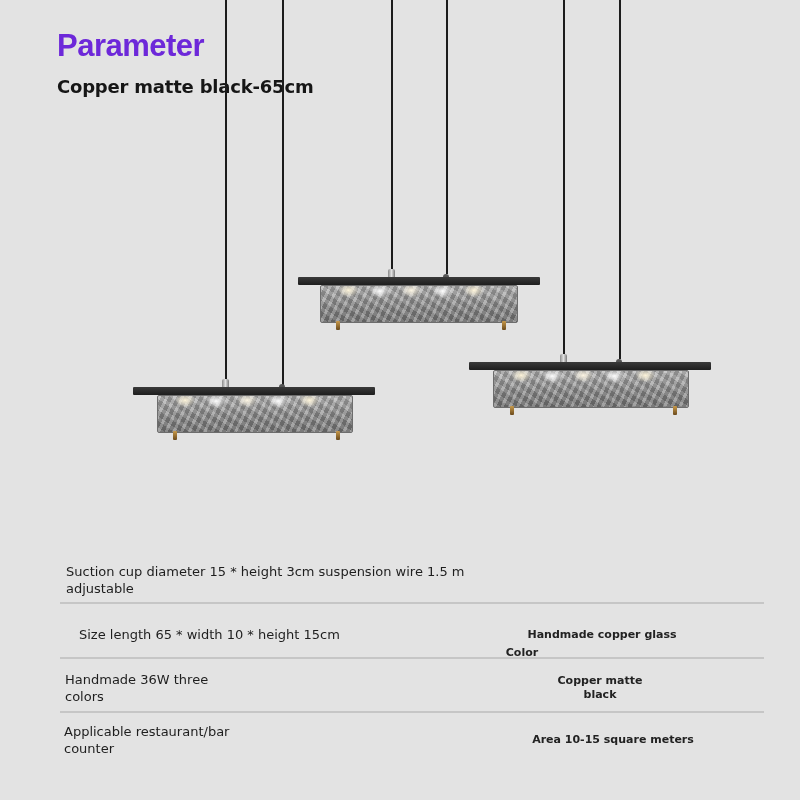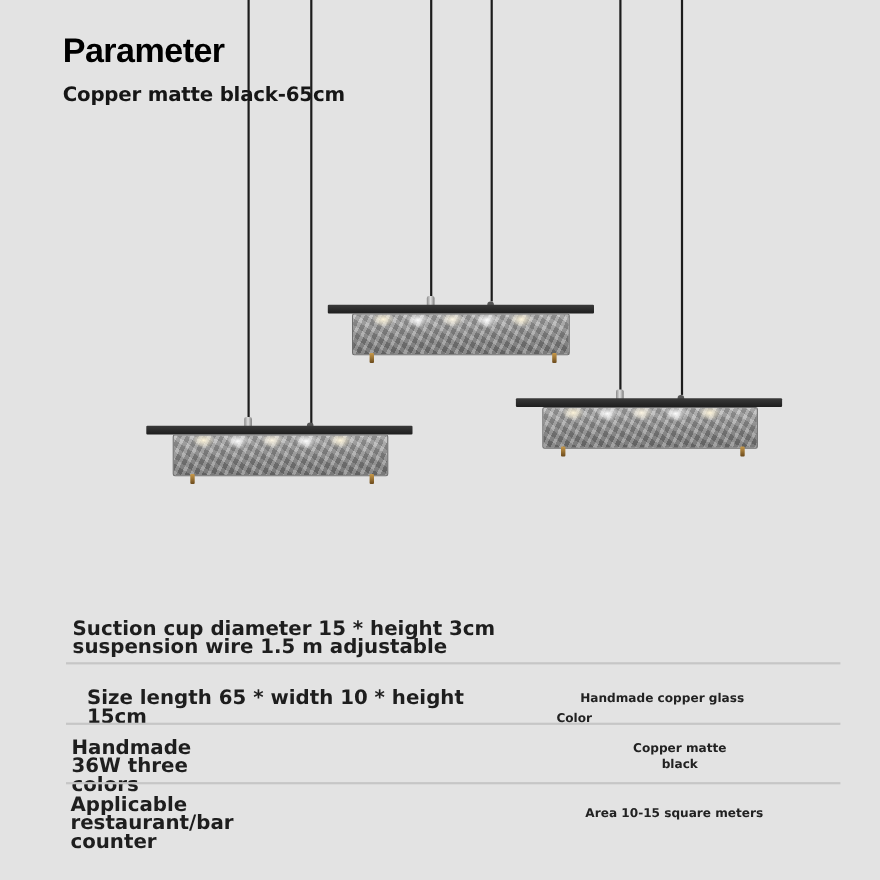--- a/index.html
+++ b/index.html
@@ -5,21 +5,21 @@
   html, body { margin: 0; padding: 0; }
   body {
     width: 800px; height: 800px; position: relative; overflow: hidden;
     background: #e3e3e3;
     font-family: "DejaVu Sans", "Liberation Sans", sans-serif;
     color: #1a1a1a;
   }
   .title {
     position: absolute; left: 57px; top: 28px;
     font-family: "Liberation Sans", sans-serif;
-    font-size: 31px; font-weight: bold; letter-spacing: -0.5px; color: #000000;
+    font-size: 31px; font-weight: bold; letter-spacing: -0.5px; color: #6d28d9;
   }
   .subtitle {
     position: absolute; left: 57px; top: 76px;
     font-family: "DejaVu Sans", sans-serif;
     font-size: 18px; font-weight: bold; color: #161616; letter-spacing: -0.2px;
   }
   .wire { position: absolute; width: 1.5px; background: #1c1c1c; top: 0; }
   .lamp { position: absolute; }
   .lamp .bar {
     position: absolute; left: 0; top: 0; height: 8px;
@@ -51,25 +51,25 @@
   }
   .lamp .clip {
     position: absolute; top: 44px; width: 4px; height: 9px;
     background: linear-gradient(#c99a4a, #6b4a1c);
     border-radius: 1px;
   }
   .divider {
     position: absolute; left: 60px; width: 704px; height: 2px; background: #c6c6c6;
   }
   .cell {
-    position: absolute; font-size: 18px; font-weight: bold; line-height: 17px; color: #1e1e1e;
+    position: absolute; font-size: 13px; font-weight: normal; line-height: 17px; color: #1e1e1e;
     font-family: "DejaVu Sans", sans-serif;
   }
   .cell.small { font-size: 11px; line-height: 14px; font-weight: bold; color: #222; text-align: center; }
-  .cell.center { text-align: center; margin-left: 18px; }
+  .cell.center { text-align: center; }
 </style>
 </head>
 <body>
 
 <div class="title">Parameter</div>
 <div class="subtitle">Copper matte black-65cm</div>
 
 <div>
 
   <div class="wire" style="left:225px;height:385px;"></div>

